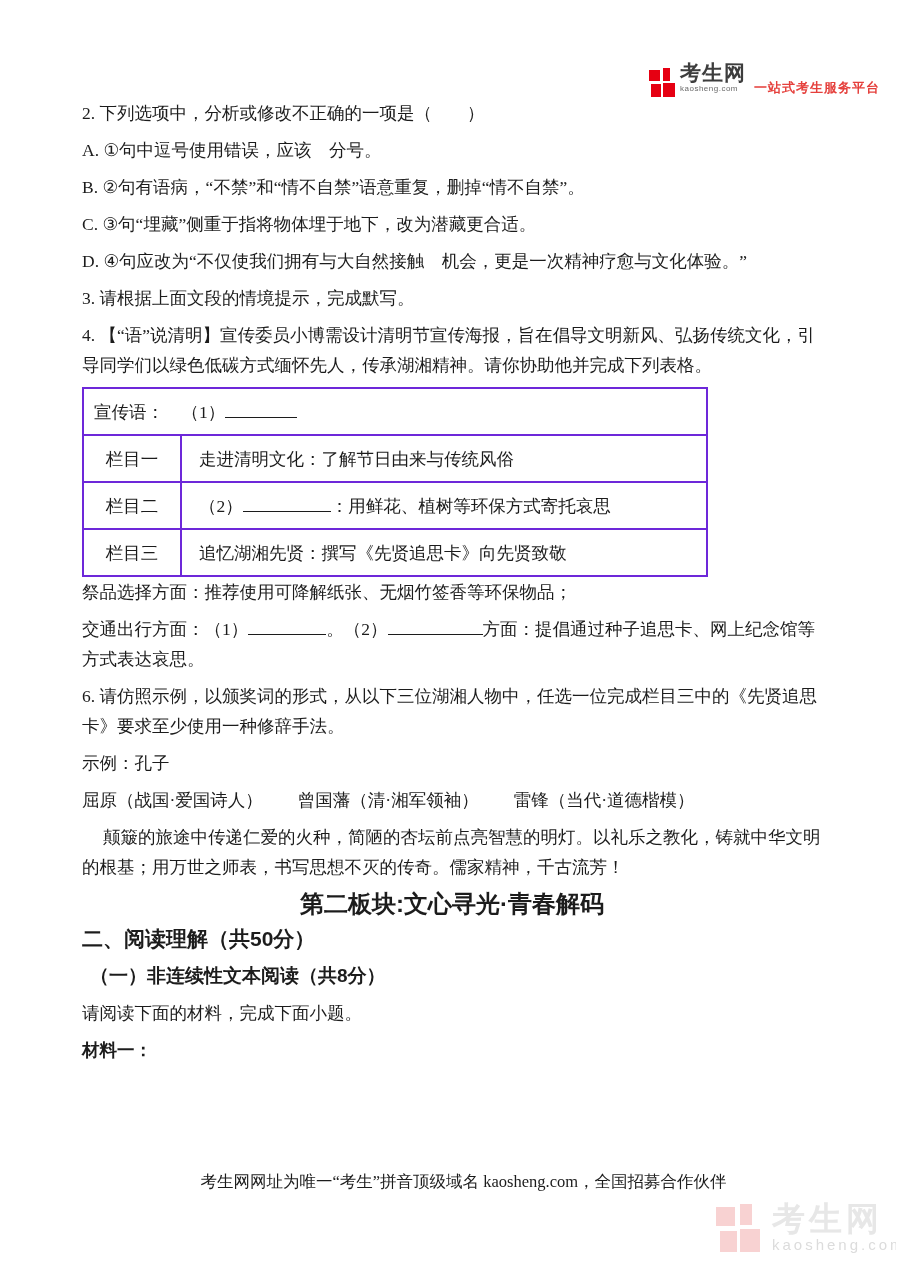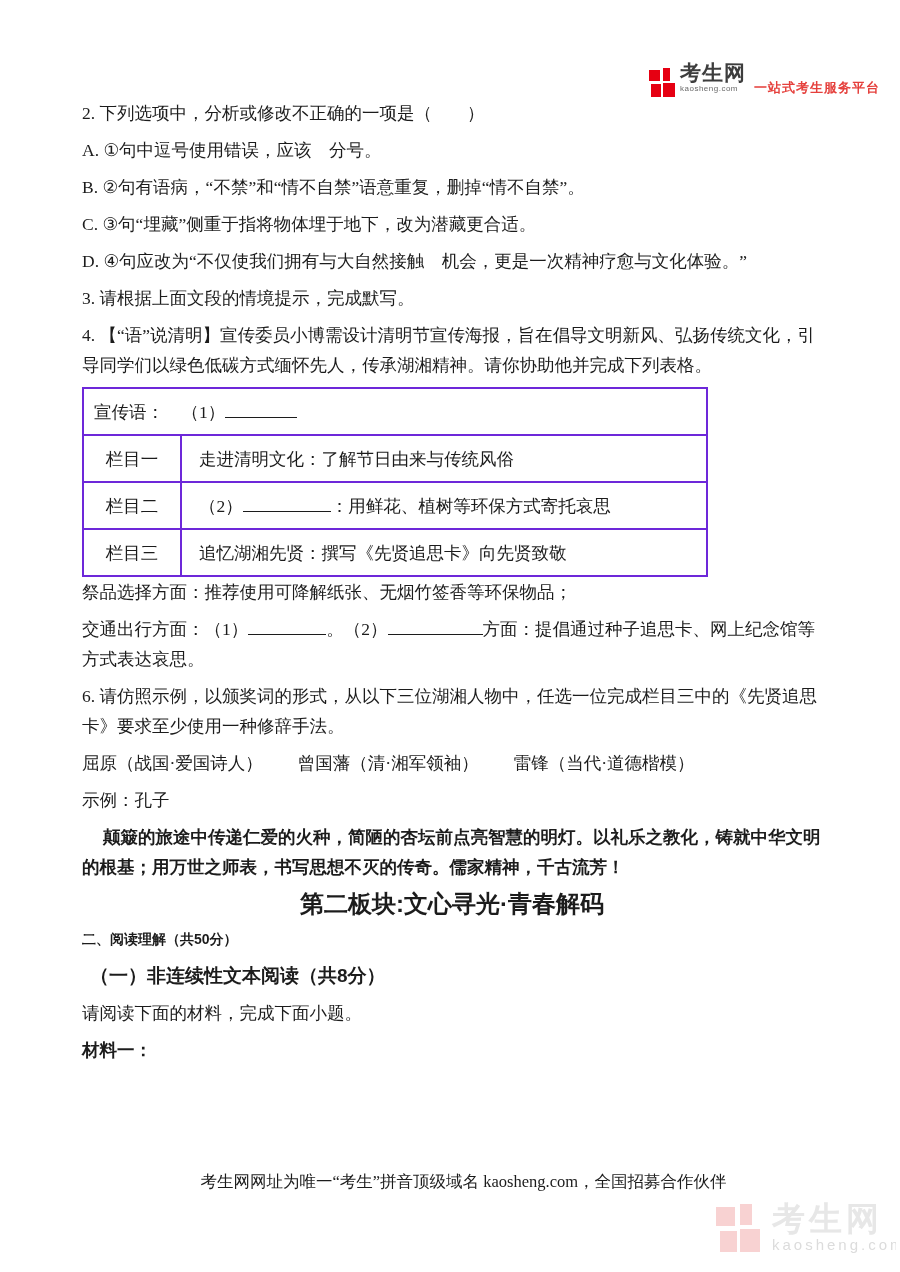--- a/index.html
+++ b/index.html
@@ -33,25 +33,25 @@
   
   table.poster { border-collapse:collapse; width:626px; margin:4px 0 0 0; }
   table.poster td { border:2px solid #6d28d9; height:47px; padding:2px 10px; vertical-align:middle; font-size:17.5px; }
   table.poster td.c1 { width:98px; text-align:center; padding:2px 4px; }
   table.poster td.c2 { padding-left:17px; }
   .gap-top { margin-top:40px !important; }
   
   .h-center { font-family:"Liberation Sans","DejaVu Sans",sans-serif; font-weight:bold;
               font-size:24px; text-align:center; line-height:34px; margin:2px 0 5px 0 !important; }
   .h-bold { font-family:"Liberation Sans","DejaVu Sans",sans-serif; font-weight:bold;
-            font-size:14px; line-height:34px; }
+            font-size:21px; line-height:34px; }
   .h-sub { font-family:"Liberation Sans","DejaVu Sans",sans-serif; font-weight:bold;
            font-size:19px; line-height:34px; padding-left:8px; }
   .b-label { font-family:"Liberation Sans","DejaVu Sans",sans-serif; font-weight:bold; }
-  .example { text-indent:1.2em;font-weight:bold; }
+  .example { text-indent:1.2em; }
   
   .footer { position:absolute; left:0; right:0; top:1171px; text-align:center;
             font-size:16.5px; color:#1c1c1c;margin-left:31px; }
   
   .watermark { position:absolute; left:716px; top:1202px; display:flex; align-items:flex-start; }
   .wm-icon { position:relative; width:48px; height:52px; margin-top:2px; }
   .wm-icon i { position:absolute; background:#f8d2d2; }
   .wm-icon .b1 { left:0;  top:3px;  width:19px; height:19px; }
   .wm-icon .b2 { left:4px; top:27px; width:17px; height:21px; }
   .wm-icon .b3 { left:24px; top:0;   width:12px; height:21px; }
@@ -114,22 +114,22 @@
       </tr>
     </tbody>
       </table>
 
     <p>祭品选择方面：推荐使用可降解纸张、无烟竹签香等环保物品；</p>
     <p>
       <span>交通出行方面：（1）</span><span class="blank w78"></span><span>。（2）</span><span class="blank w95"></span><span>方面：提倡通过种子追思卡、网上纪念馆等方式表达哀思。</span>
     </p>
 
     <p>6. 请仿照示例，以颁奖词的形式，从以下三位湖湘人物中，任选一位完成栏目三中的《先贤追思卡》要求至少使用一种修辞手法。</p>
+    <p>示例：孔子</p>
     <p>屈原（战国·爱国诗人）　　曾国藩（清·湘军领袖）　　雷锋（当代·道德楷模）</p>
-    <p>示例：孔子</p>
     <p class="example">颠簸的旅途中传递仁爱的火种，简陋的杏坛前点亮智慧的明灯。以礼乐之教化，铸就中华文明的根基；用万世之师表，书写思想不灭的传奇。儒家精神，千古流芳！</p>
 
     <p class="h-center">第二板块:文心寻光·青春解码</p>
     <p class="h-bold">二、阅读理解（共50分）</p>
     <p class="h-sub">（一）非连续性文本阅读（共8分）</p>
     <p>请阅读下面的材料，完成下面小题。</p>
     <p class="b-label">材料一：</p>
 
   </div>
 

